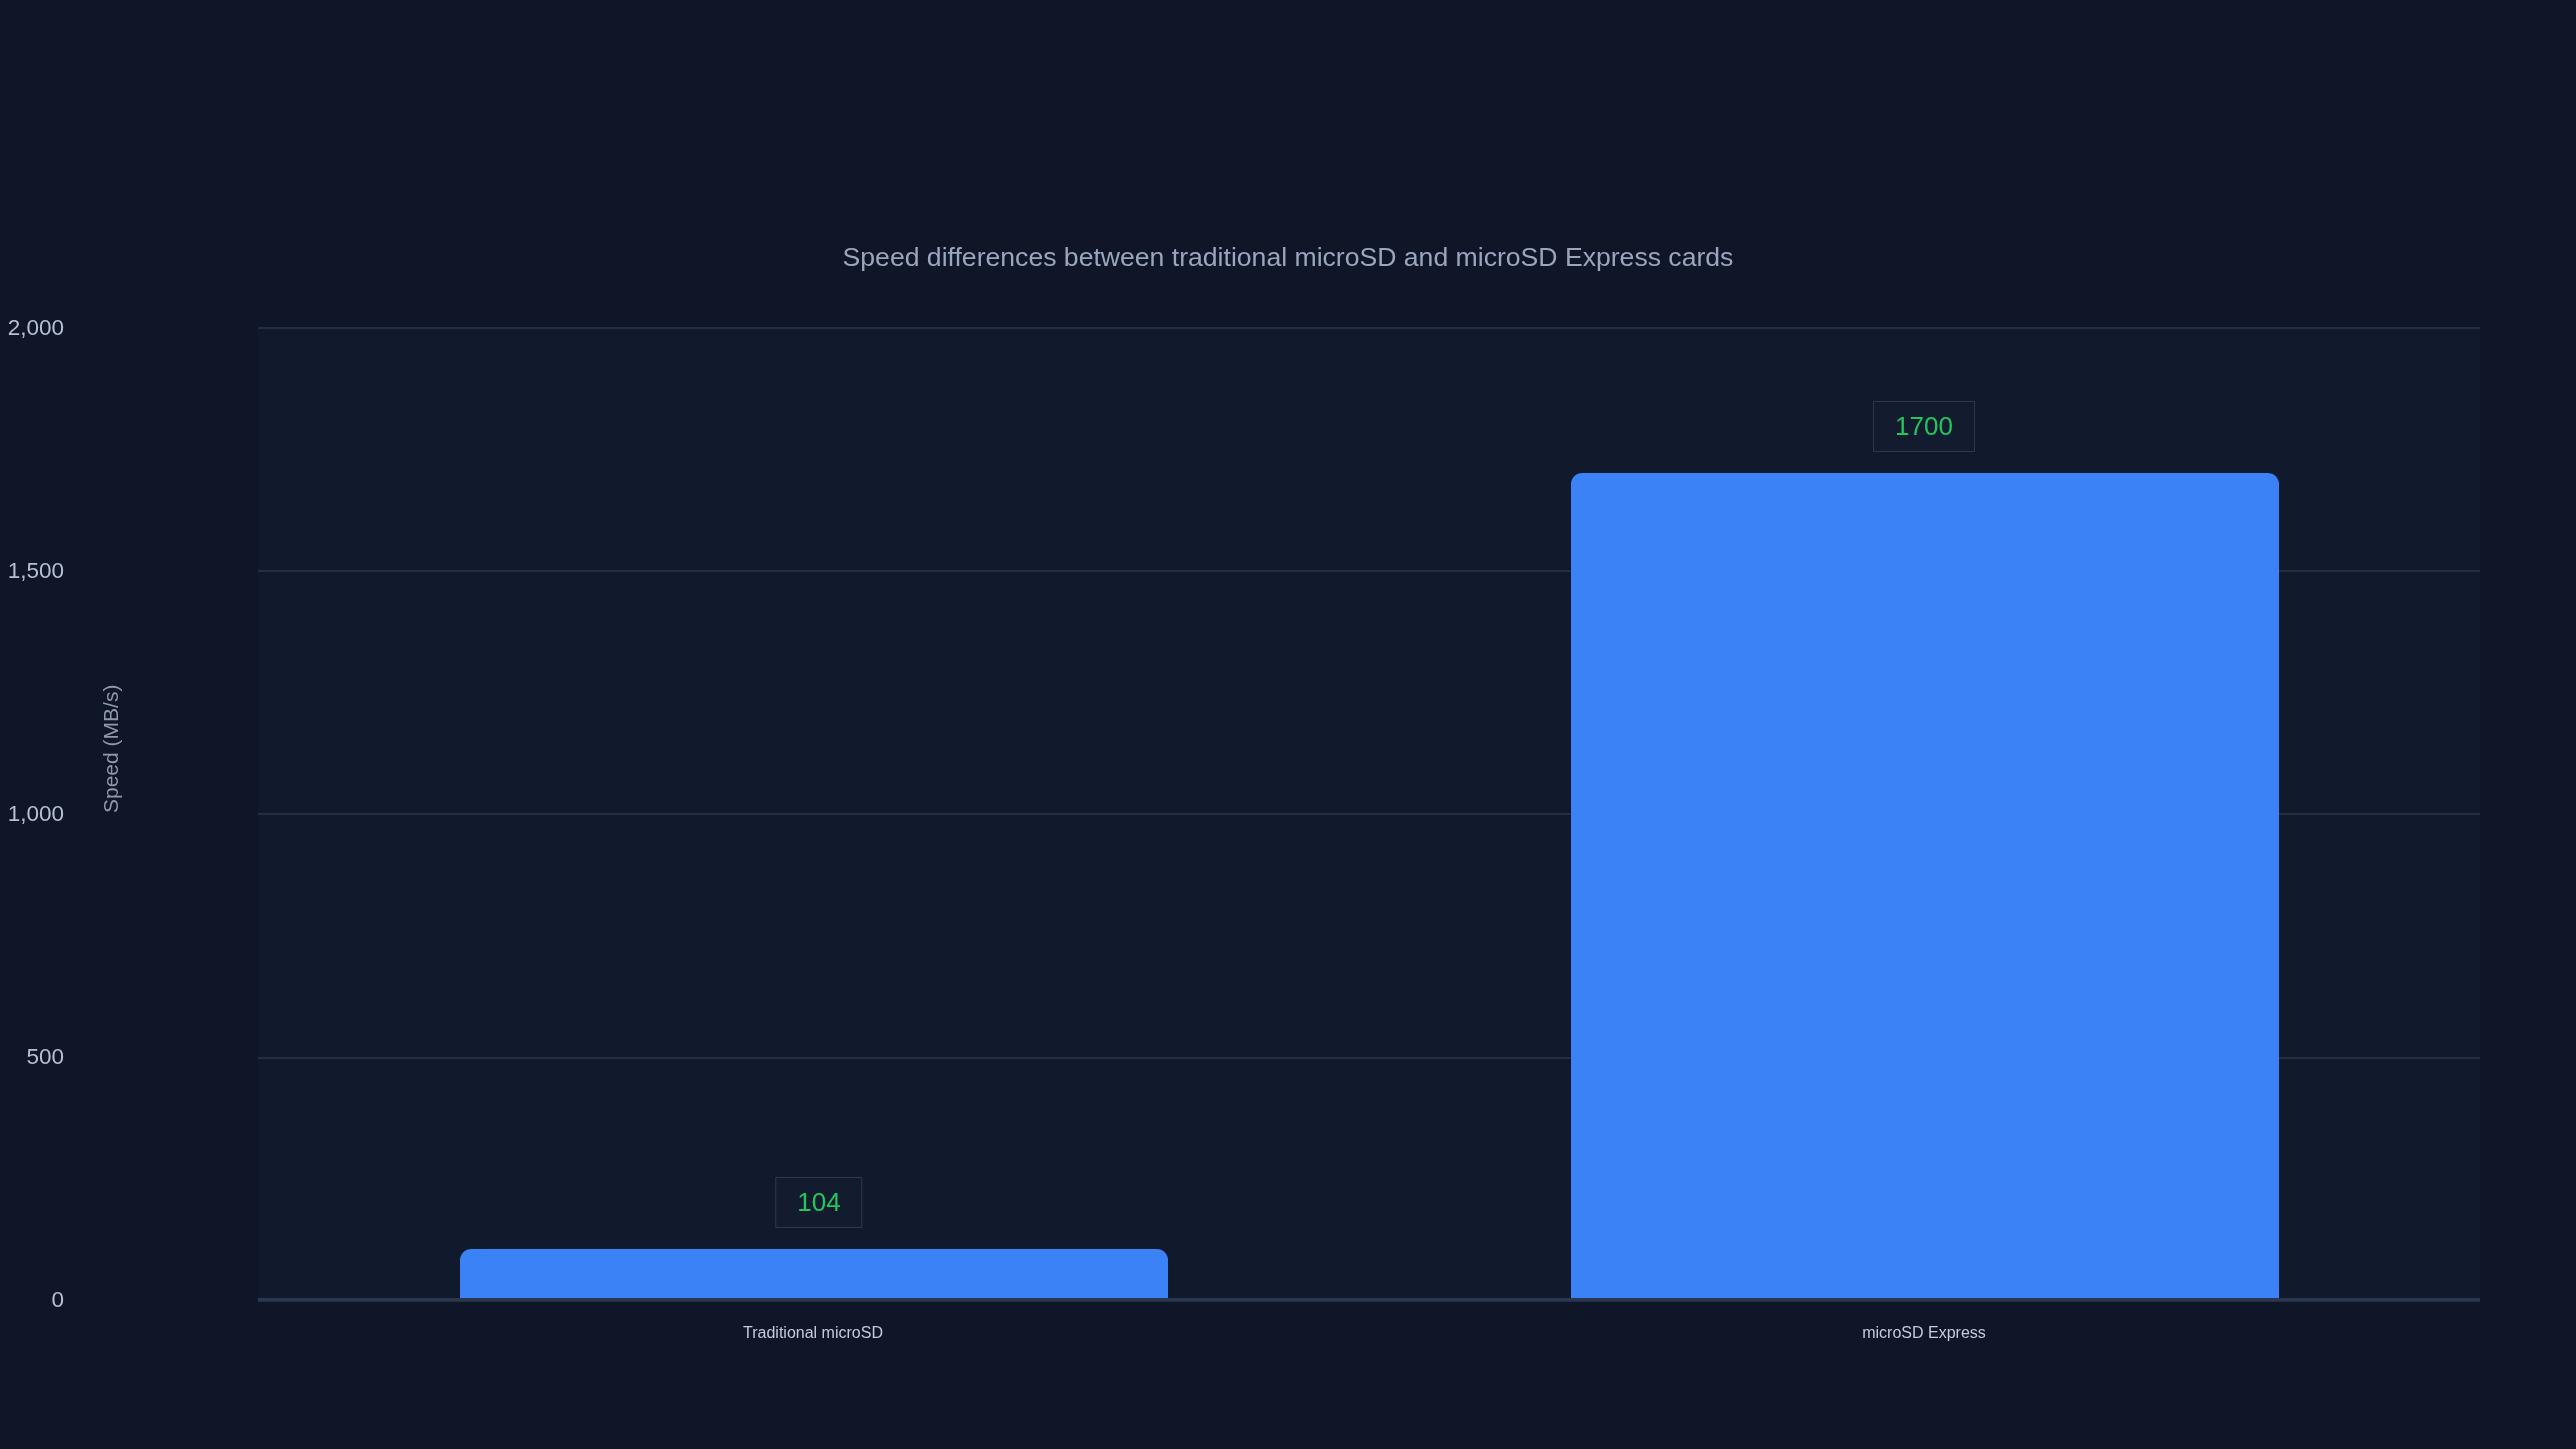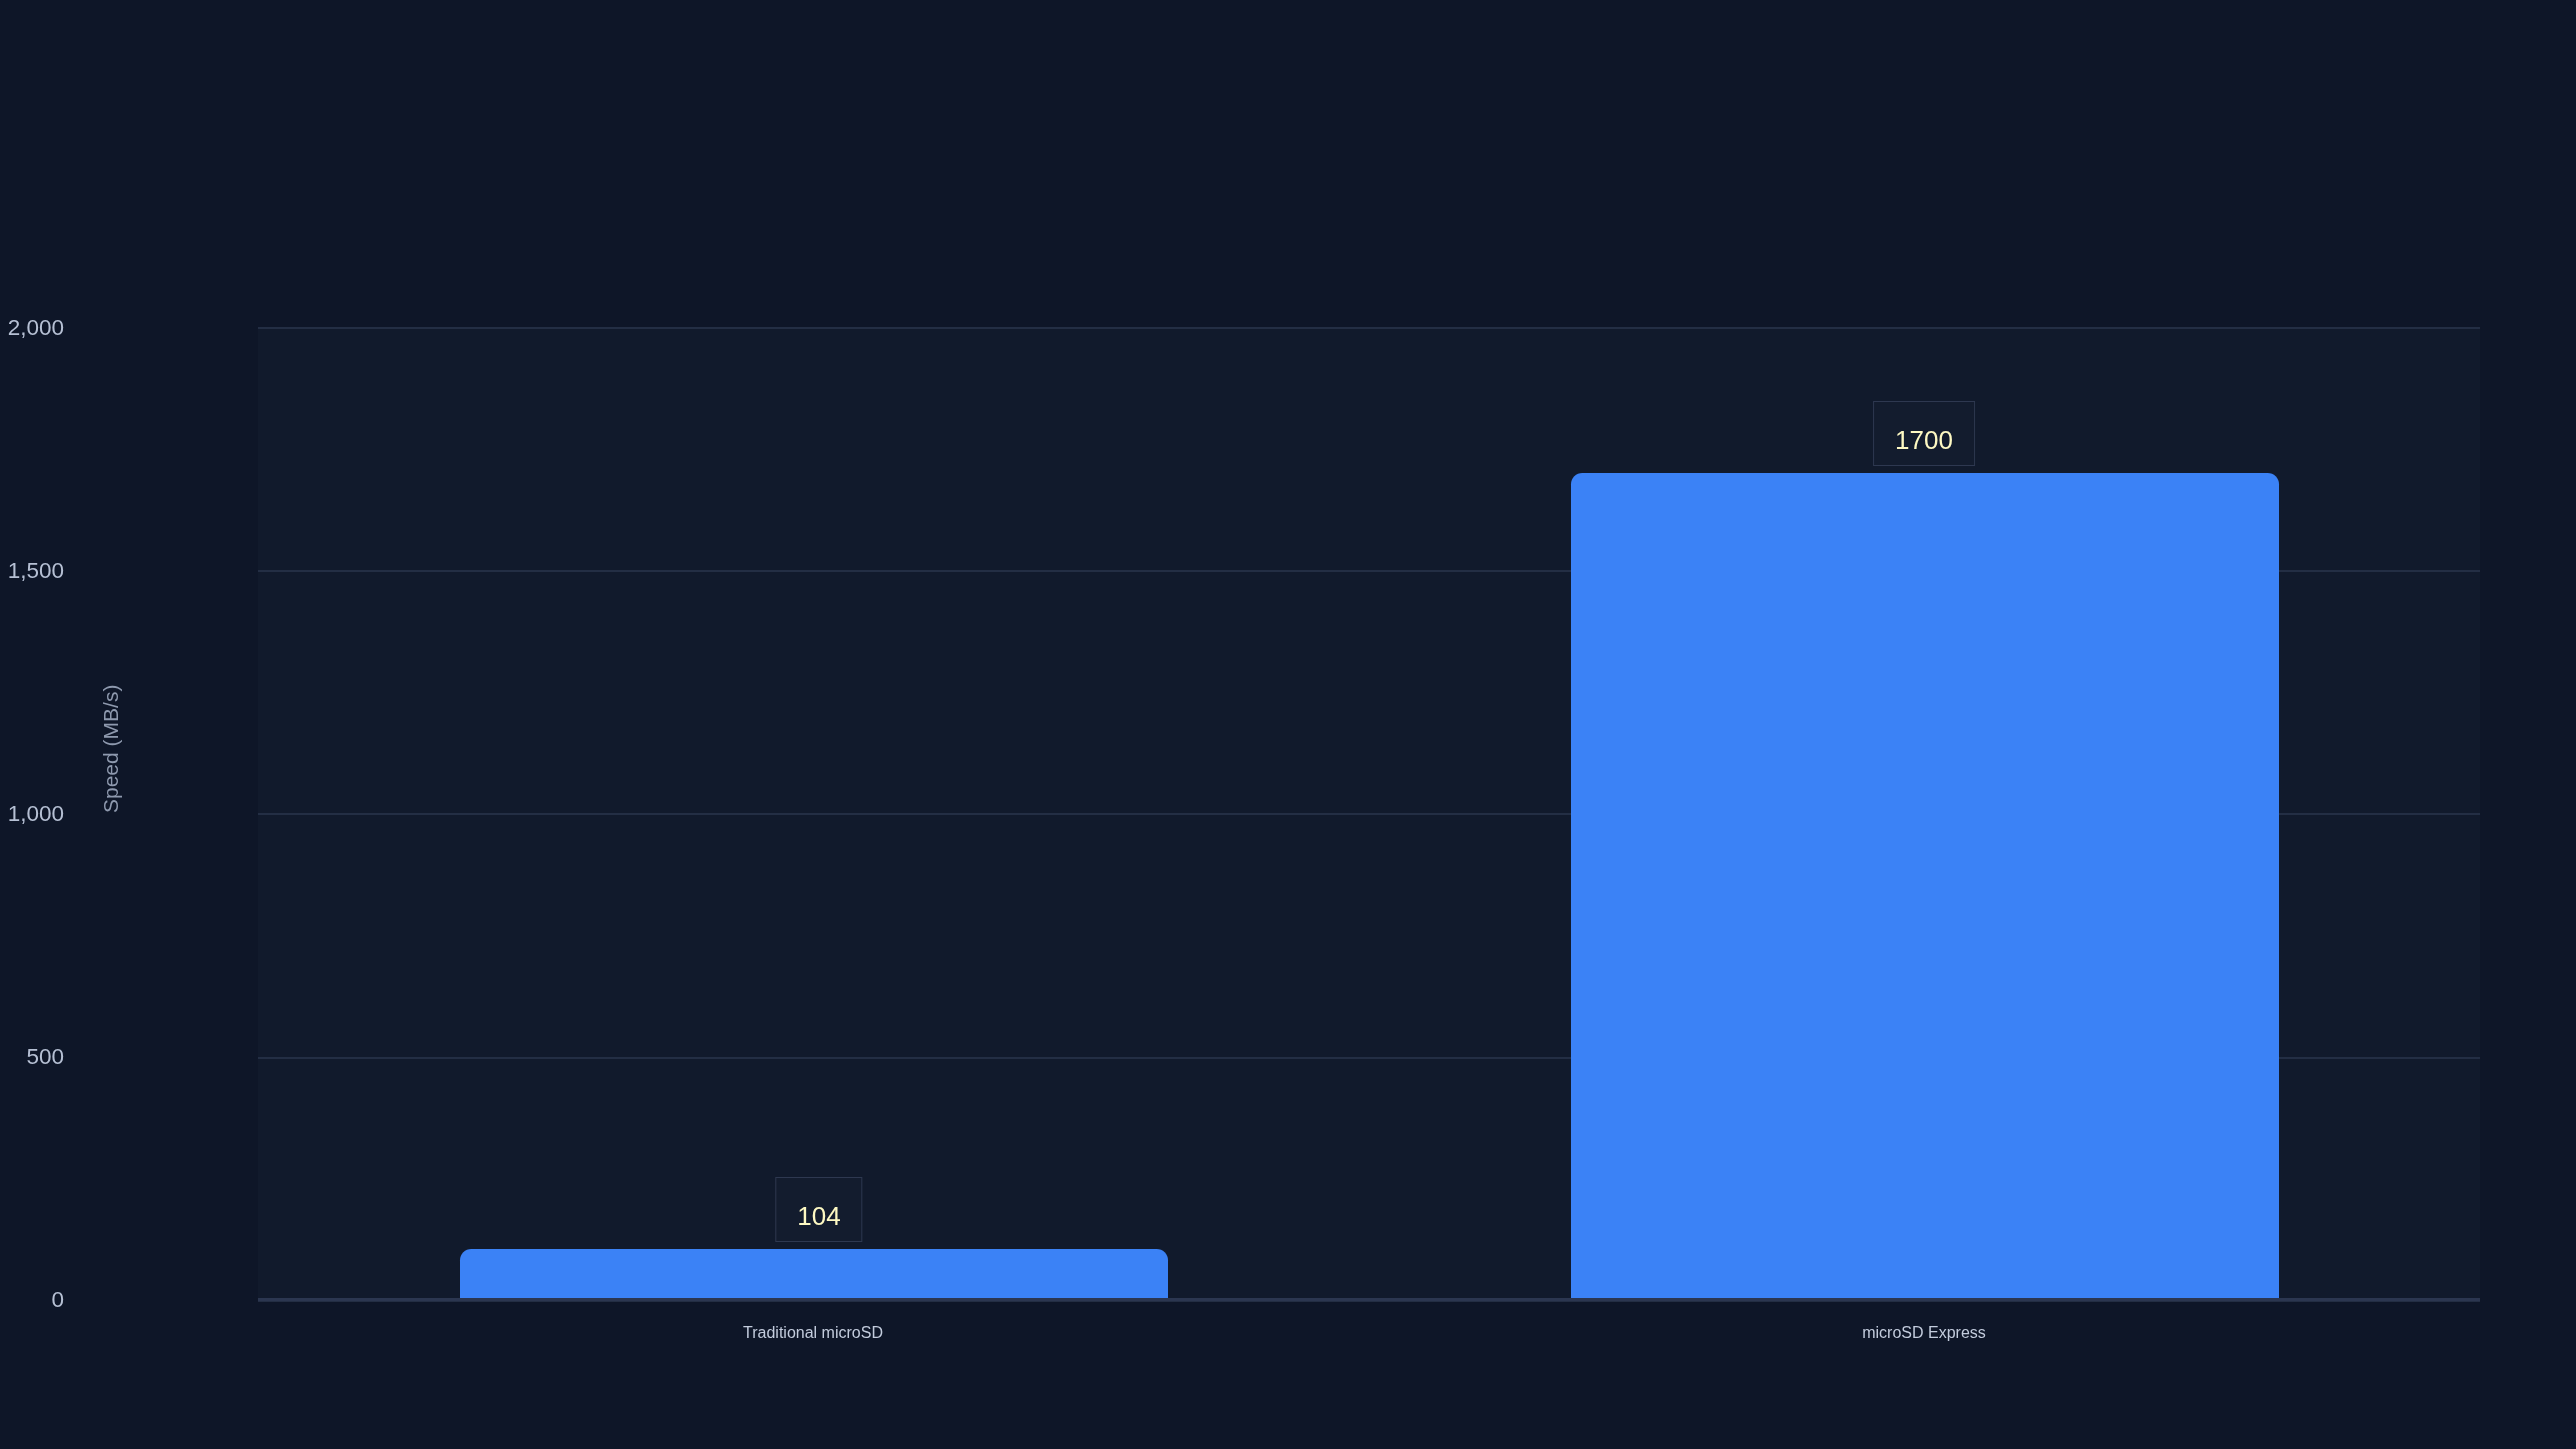--- a/index.html
+++ b/index.html
@@ -90,43 +90,44 @@
     border-radius:11.3px 11.3px 0 0;
   }
 
   
   .value-chip {
     position:absolute;
     transform:translateX(-50%);
     background:#131c2e;
     border:1.6px solid #2e3850;
     border-radius:0;
-    padding:25px 21px 12px 21px;
+    padding:11px 21px 12px 21px;
     font-size:26px;
-    color:#fef9c3;
+    color:#22c55e;
     line-height:1;
     white-space:nowrap;
   }
 
   
   .xtick-label {
     position:absolute;
     top:1324px;
     transform:translateX(-50%);
     font-size:16px;
     color:#c3ccdd;
     white-space:nowrap;
   }
 </style>
 </head>
 <body>
 
 <div id="page">
 
 
+  <div id="chart-subtitle">Speed differences between traditional microSD and microSD Express cards</div>
 
   <div id="yaxis-title">Speed (MB/s)</div>
 
   <div id="plot-area">
     <div id="gridlines">
         <div class="gridline" style="top: 972px;"></div>
         <div class="gridline" style="top: 729px;"></div>
         <div class="gridline" style="top: 485px;"></div>
         <div class="gridline" style="top: 242px;"></div>
         <div class="gridline" style="top: -0.8px;"></div>

